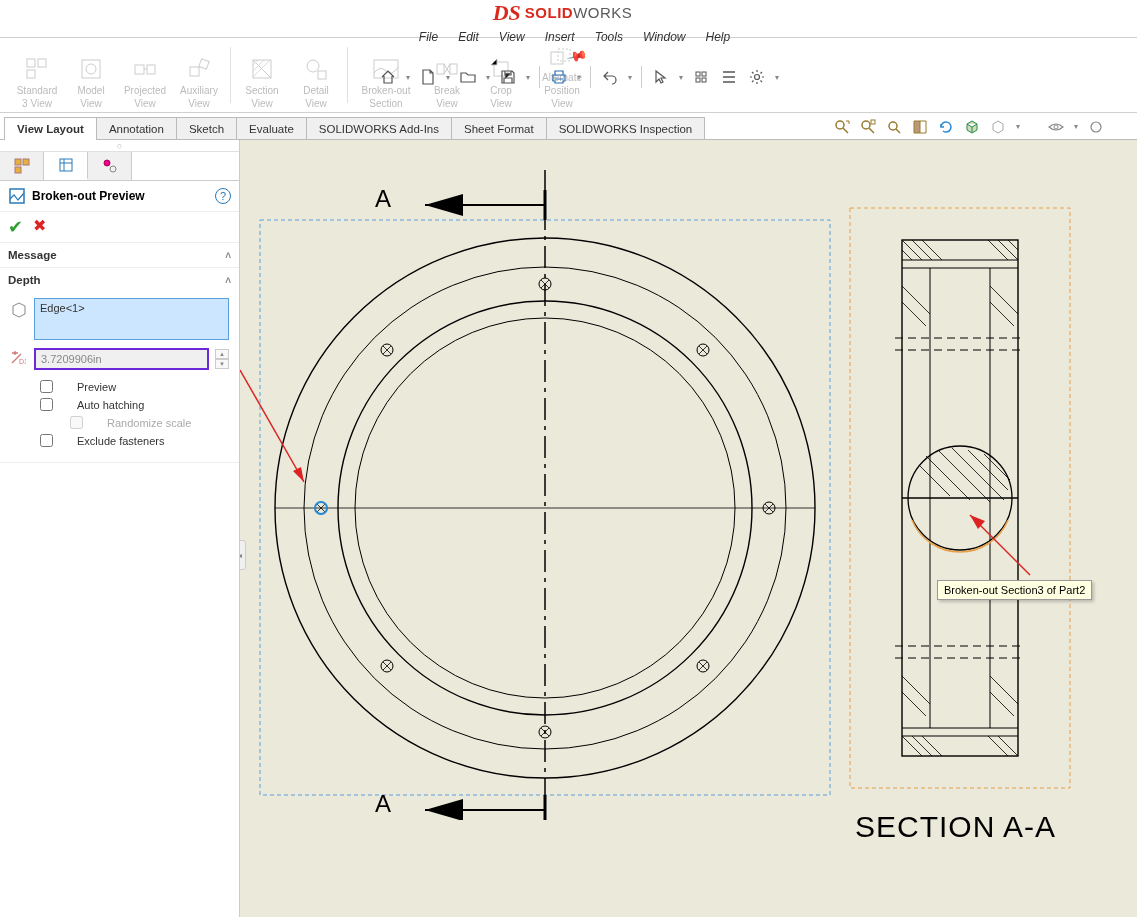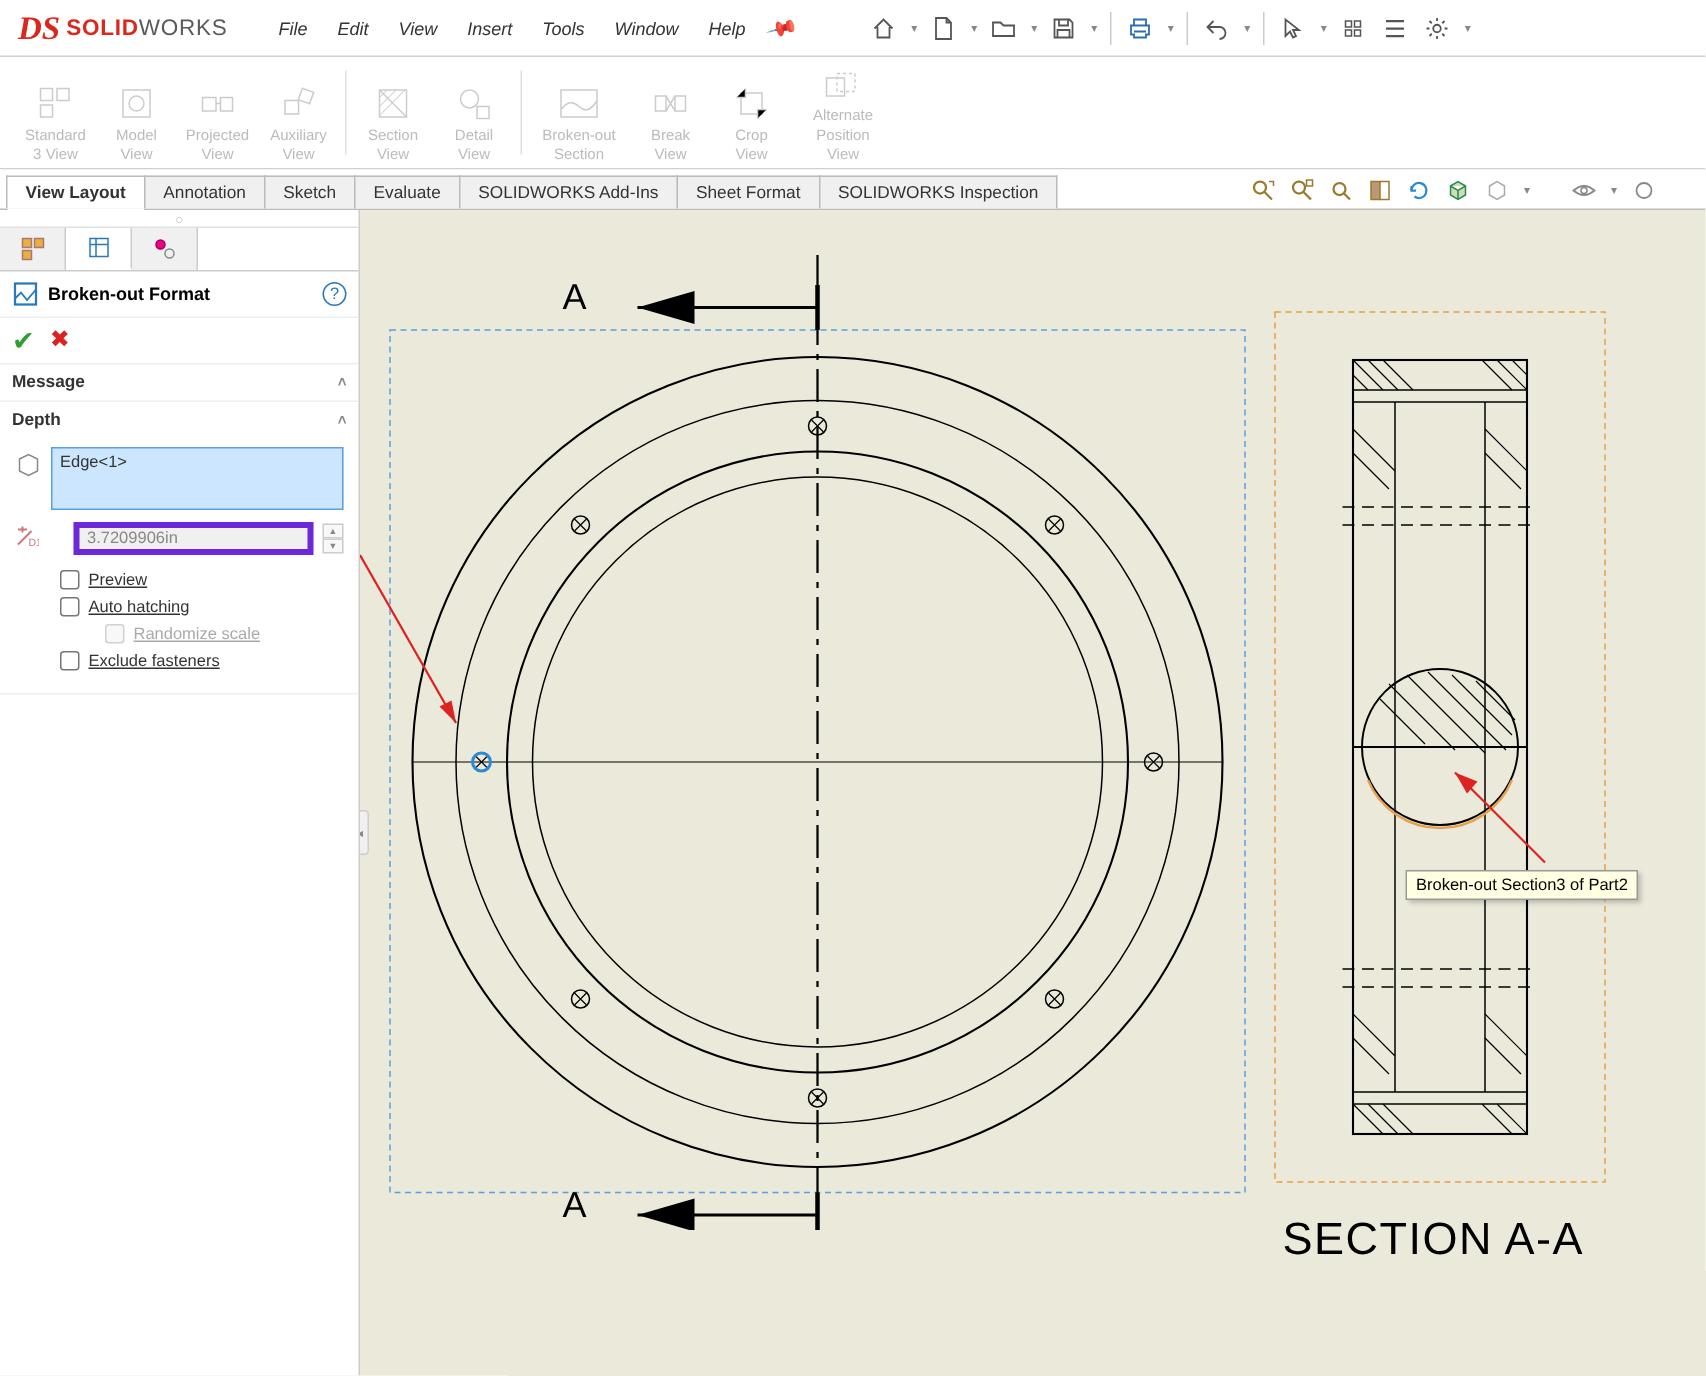--- a/index.html
+++ b/index.html
@@ -1,19 +1,19 @@
 <!DOCTYPE html>
 <html><head>
 <meta charset="utf-8">
 <style>
   * { box-sizing: border-box; margin: 0; padding: 0; font-family: "Segoe UI", Arial, sans-serif; }
   html, body { width: 1137px; height: 917px; overflow: hidden; background: #fff; }
   
   
-  .menubar { height: 38px; display: flex; align-items: center; padding-left: 12px; border-bottom: 1px solid #d0d0d0; background:#fff; }
+  .menubar { height: 38px; display: flex; align-items: center; padding-left: 12px; border-bottom: 1px solid #d0d0d0; background:#fff;flex-direction:column; }
   .logo { display:flex; align-items:center; gap:4px; margin-right:24px; }
   .logo-swoosh { color:#da291c; font-style:italic; font-weight:bold; font-size:22px; font-family: "Brush Script MT", cursive; }
   .logo-text1 { color:#da291c; font-weight:bold; font-size:15px; letter-spacing:.5px;margin-top:33px; }
   .logo-text2 { color:#5a5a5a; font-weight:normal; font-size:15px; letter-spacing:.5px; }
   .menu-item { padding:4px 10px; font-size:12px; color:#333; cursor:pointer;font-style:italic; }
   .pin-icon { margin-left:6px; color:#2a7ab9; font-size:14px; transform:rotate(30deg); display:inline-block; }
   .menubar .spacer { width:38px; }
   .qat { display:flex; align-items:center; gap:2px; margin-left:8px; }
   .qat-btn { width:26px; height:26px; display:flex; align-items:center; justify-content:center; color:#555; border:none; background:transparent; cursor:pointer; position:relative; }
   .qat-btn svg { width:16px; height:16px; }
@@ -56,24 +56,24 @@
   .sect { border-bottom:1px solid #eee; }
   .sect-head { padding:6px 8px; display:flex; align-items:center; justify-content:space-between; font-size:11.5px; font-weight:bold; color:#333; cursor:pointer; }
   .sect-head .chev { color:#888; font-size:10px; }
   .sect-body { padding:6px 10px 10px; font-size:11px; color:#333; }
   .msgbox { background:#ffff9e; border:1px solid #e8e87a; padding:6px 6px; font-size:11px; line-height:14px; color:#333; }
   
   .depth-row { display:flex; align-items:flex-start; gap:6px; margin-bottom:8px; }
   .depth-row .ic { width:18px; display:flex; justify-content:center; padding-top:4px; color:#666; }
   .selbox { flex:1; height:42px; background:#cce6ff; border:1px solid #5aa0e0; padding:3px 5px; font-size:11px; }
   .dimrow { display:flex; align-items:center; gap:6px; margin-bottom:10px; }
-  .dimrow input { flex:1; height:22px; padding:2px 5px; font-size:11px; background:#f0f0f0; border:4px solid #6d28d9; color:#888;margin-left:16px; }
+  .dimrow input { flex:1; height:22px; padding:2px 5px; font-size:11px; background:#f0f0f0; border:2px solid #6d28d9; color:#888; }
   .spin { display:flex; flex-direction:column; }
   .spin span { width:14px; height:10px; border:1px solid #ccc; font-size:7px; display:flex; align-items:center; justify-content:center; color:#888; cursor:pointer; background:#f8f8f8; }
-  .chk { display:flex; align-items:center; gap:6px; margin:5px 0 5px 30px; font-size:11px; color:#333;text-decoration:underline; }
+  .chk { display:flex; align-items:center; gap:24px; margin:5px 0 5px 30px; font-size:11px; color:#333; }
   .chk.sub { margin-left:60px; color:#aaa; }
   .chk input { width:13px; height:13px; }
   
   
   .canvas { flex:1; position:relative; background:#eae9da; overflow:hidden; }
   .canvas svg { position:absolute; }
   .slab { position:absolute; left:-6px; top:400px; width:12px; height:30px; background:#f0f0f0; border:1px solid #ccc; border-radius:0 3px 3px 0; display:flex; align-items:center; justify-content:center; font-size:8px; color:#888; cursor:pointer; }
   
   .tooltip { position:absolute; background:#ffffe1; border:1px solid #999; padding:3px 6px; font-size:11px; box-shadow:2px 2px 3px rgba(0,0,0,.2); white-space:nowrap; }
   
@@ -382,21 +382,21 @@
             <circle cx="11" cy="11" r="3" fill="none" stroke="#888"></circle>
           </svg>
         </div>
     </div>
 
     <div class="feature-head">
       <svg width="18" height="18" viewBox="0 0 18 18">
           <rect x="2" y="2" width="14" height="14" fill="none" stroke="#2a7ab9" stroke-width="1.5"></rect>
           <path d="M2 12 L6 8 L10 13 L16 6" fill="none" stroke="#2a7ab9" stroke-width="1.2"></path>
         </svg>
-      <span class="title">Broken-out Format</span>
+      <span class="title">Broken-out Preview</span>
       <span class="help-ic">?</span>
     </div>
     <div class="okrow">
       <span class="ok">✔</span>
       <span class="cancel">✖</span>
     </div>
 
     <div class="sect">
       <div class="sect-head">
         <span>Message</span>

